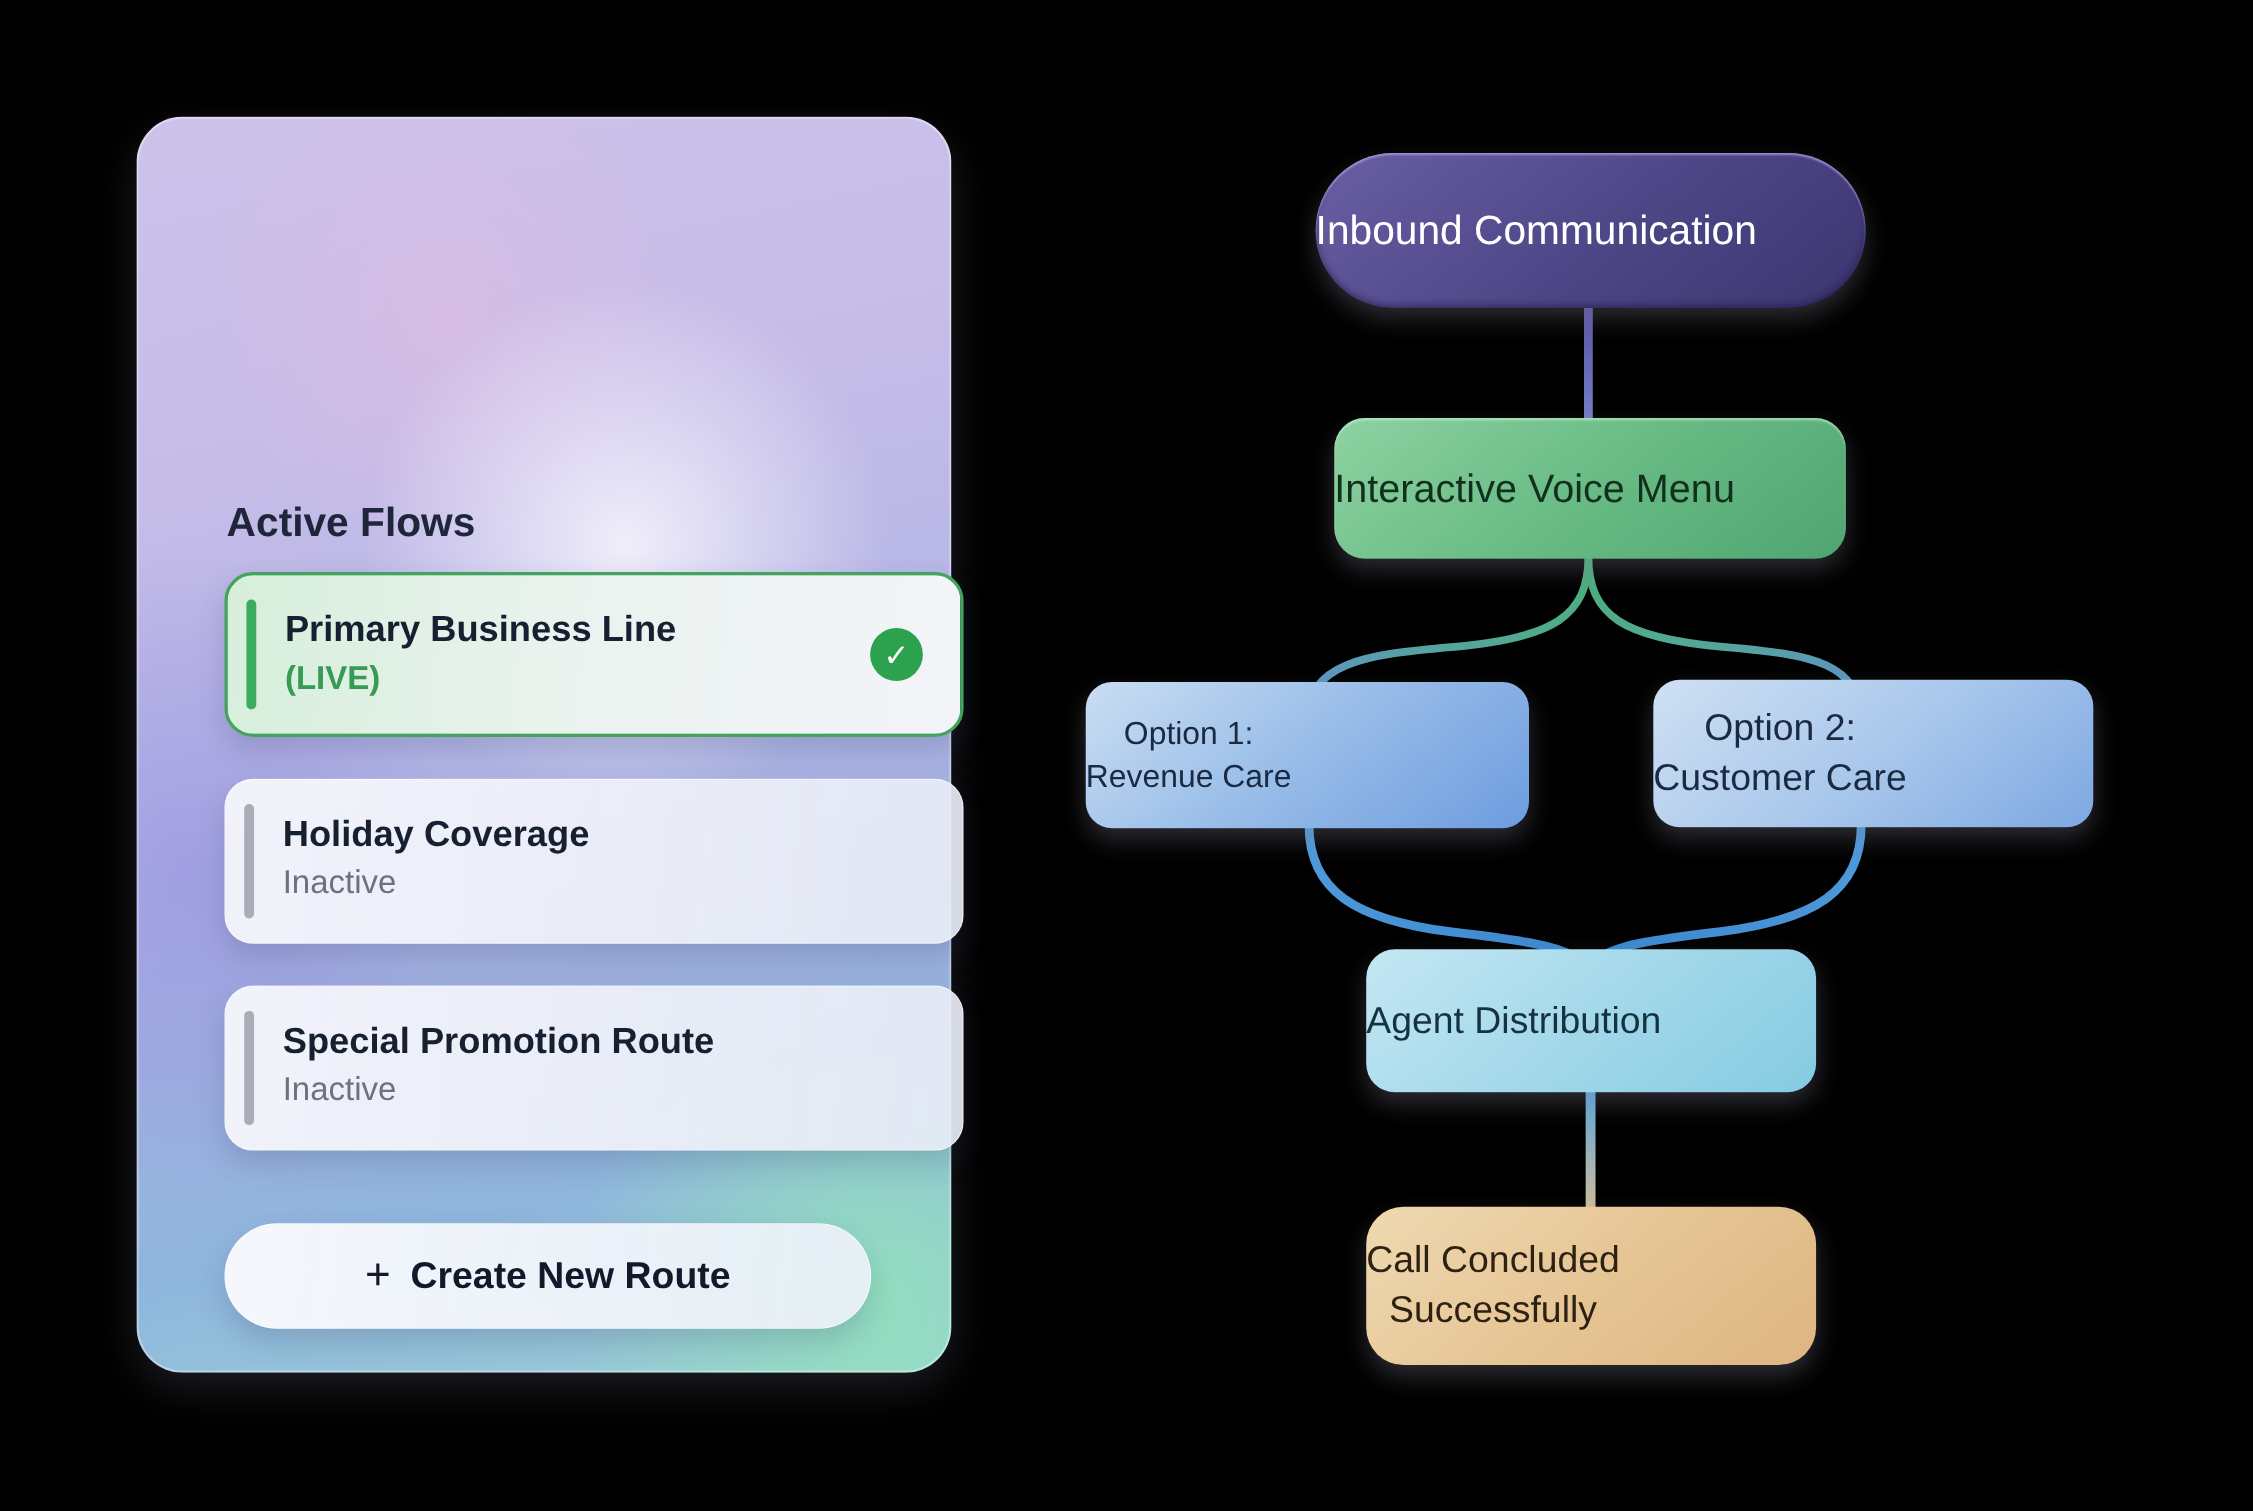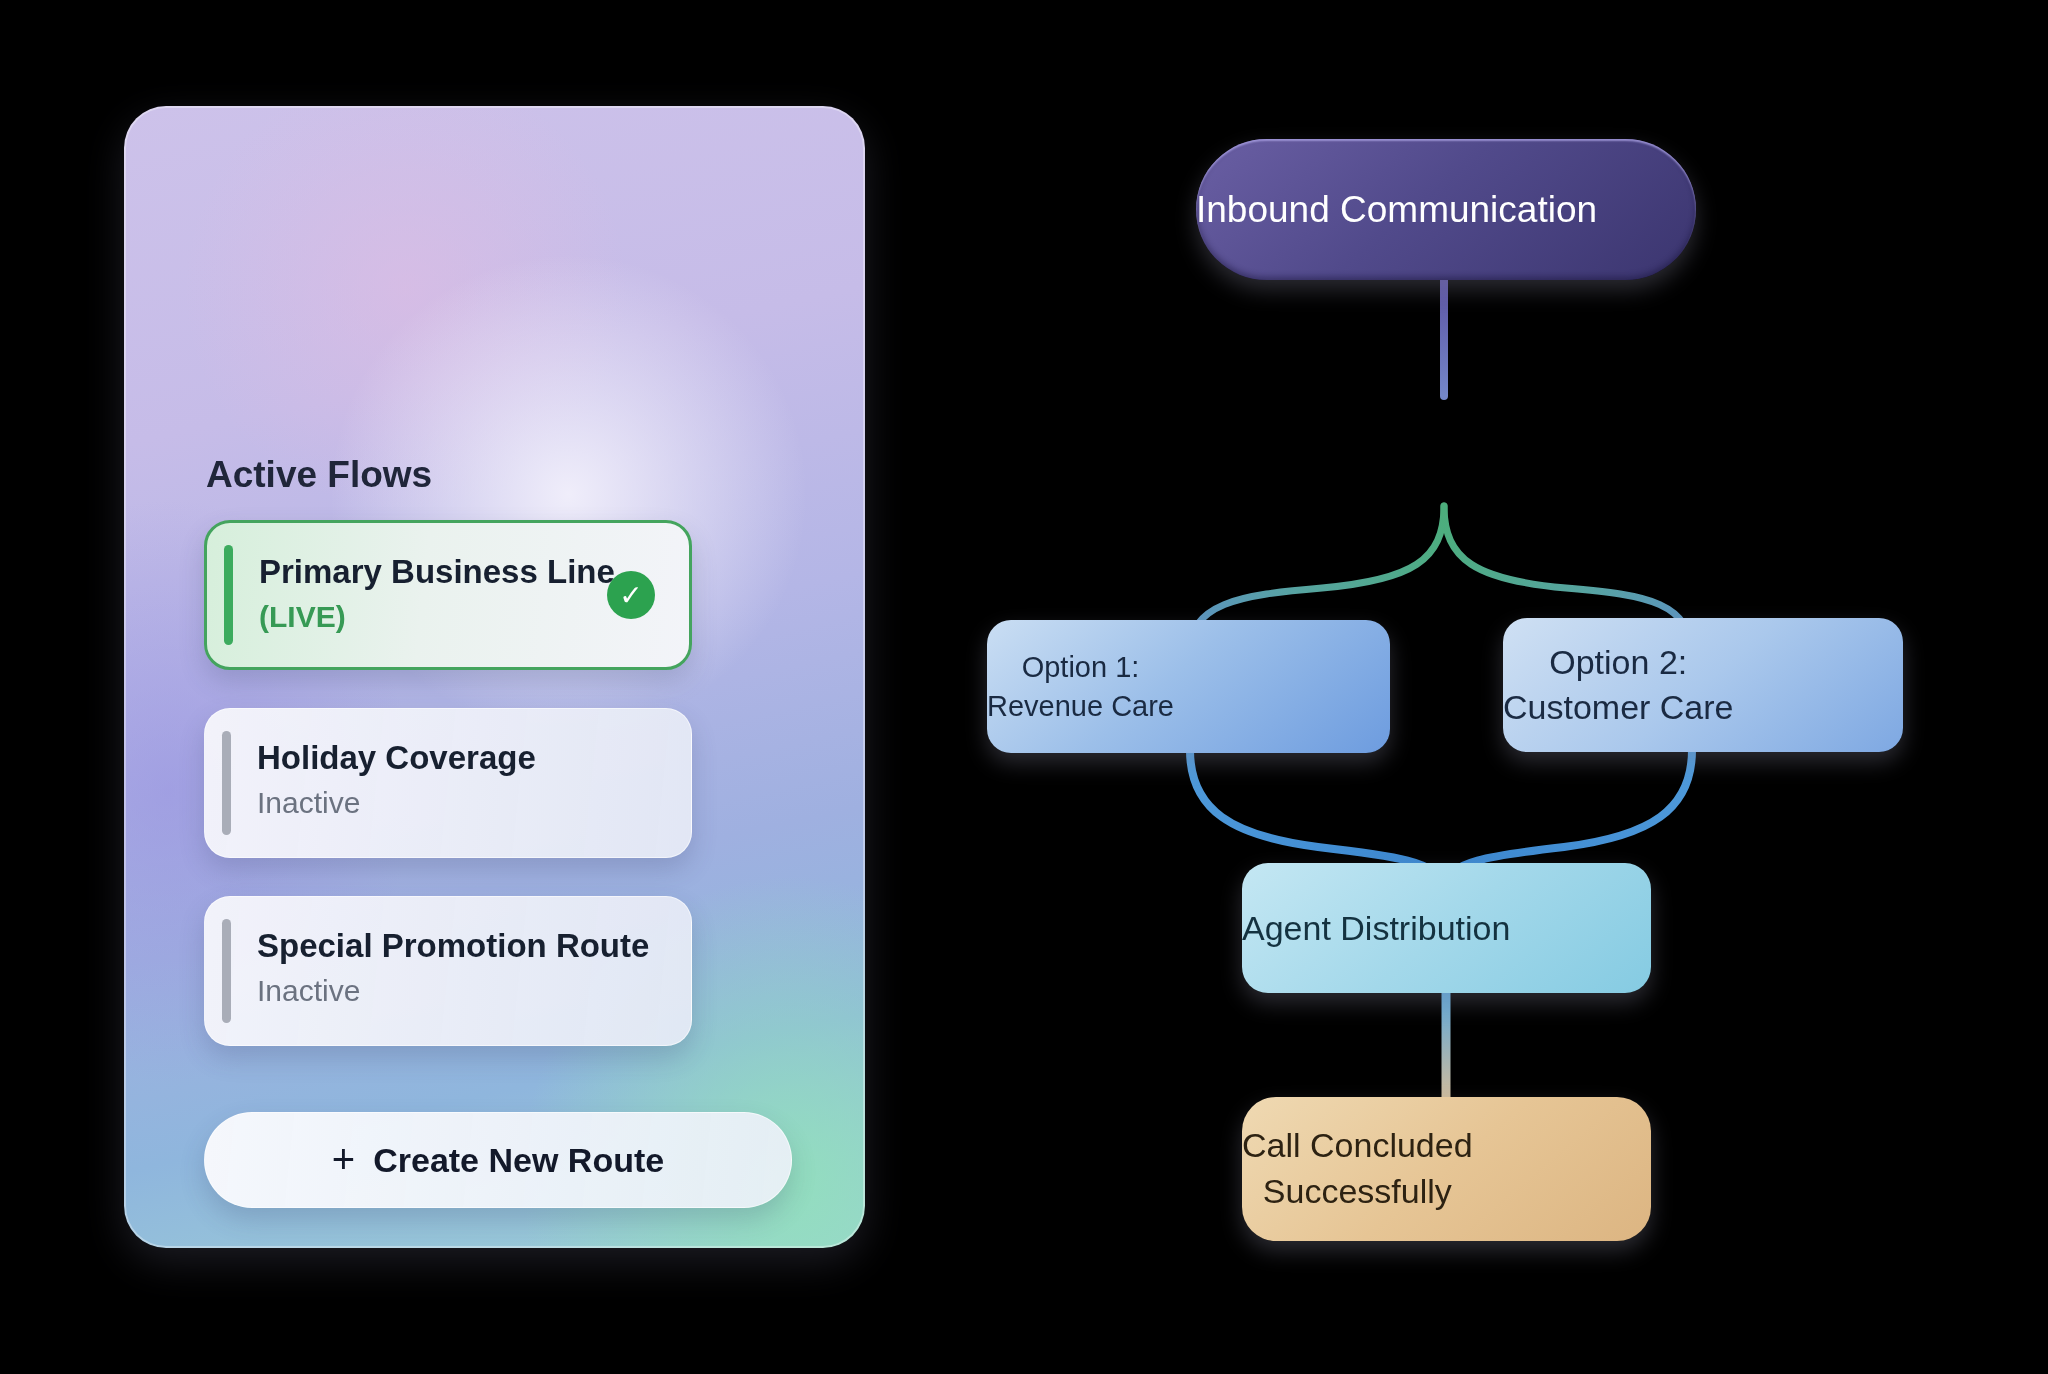--- a/index.html
+++ b/index.html
@@ -20,21 +20,21 @@
   }
   .panel-title{
     position:absolute;left:82px;top:96px;width:600px;
     font-size:64px;font-weight:800;line-height:1.13;letter-spacing:-1.5px;color:#2a2349;
   }
   .panel-title span{display:block;}
   .section-label{
     position:absolute;left:82px;top:348px;font-size:37px;font-weight:600;color:#20263a;
   }
   .flow-card{
-    position:absolute;left:80px;width:488px;height:150px;border-radius:26px;box-sizing:border-box;
+    position:absolute;left:80px;width:672px;height:150px;border-radius:26px;box-sizing:border-box;
     box-shadow:0 12px 26px rgba(50,60,100,0.20);
   }
   .flow-card .bar{
     position:absolute;left:17px;top:22px;bottom:22px;width:9px;border-radius:5px;
   }
   .flow-card .txt{position:absolute;left:52px;top:26px;}
   .flow-card .name{font-size:33px;font-weight:600;color:#172030;line-height:1.4;}
   .flow-card .status{font-size:30px;line-height:1.45;}
   .card-active{
     top:414px;
@@ -180,20 +180,23 @@
     <div class="create-btn">
       <span class="plus">+</span>
       <span>Create New Route</span>
     </div>
   </div>
 
   <div class="flow-node node-inbound">
     <span>Inbound Communication</span>
   </div>
 
+  <div class="flow-node node-ivm">
+    <span>Interactive Voice Menu</span>
+  </div>
 
   <div class="flow-node node-option1 two-line">
     <div>
       <span>Option 1:</span>
       <span>Revenue Care</span>
     </div>
   </div>
 
   <div class="flow-node node-option2 two-line">
     <div>

